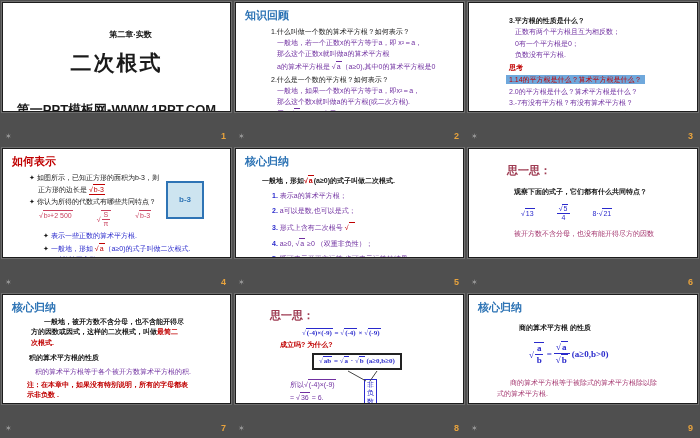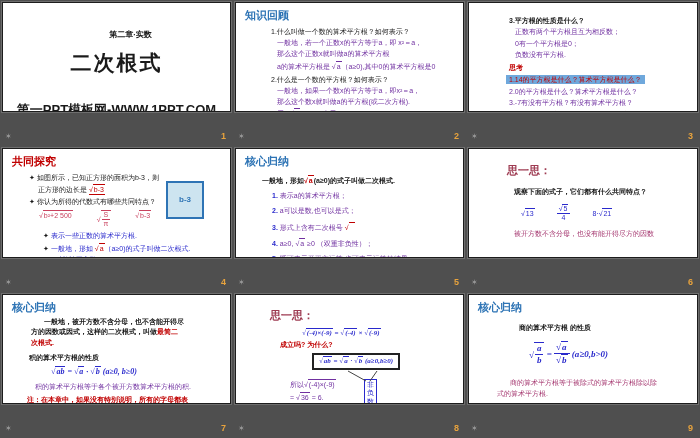--- a/index.html
+++ b/index.html
@@ -22,21 +22,21 @@
   .blue-t{color:#2E74B5;} .red-t{color:#C00000;} .maroon-t{color:#9E3B52;}
 
   
   .fm{white-space:nowrap;}
   .sq{display:inline-block;white-space:nowrap;}
   .sq-sign{display:inline-block;}
   .sq-rad{display:inline-block;border-top:1px solid currentColor;padding:0 1px;min-width:5px;}
   .frac{display:inline-block;text-align:center;vertical-align:-0.55em;}
   .frac .num{display:block;border-bottom:1px solid currentColor;padding:0 2px;line-height:1.15;}
   .frac .den{display:block;line-height:1.15;}
-  .serif-it{font-family:"Liberation Serif","DejaVu Serif",serif;font-style:italic;font-weight:bold;}
+  .serif-it{font-family:"Liberation Serif","DejaVu Serif",serif;font-weight:bold;}
 
   
   .s1{text-align:center;}
   .s1-header{margin-top:27px;font-size:8px;font-weight:bold;padding-left:28px;}
   .s1-title{margin-top:9px;font-size:21px;font-weight:bold;letter-spacing:2px;}
   .s1-footer{margin-top:25px;font-size:13px;font-weight:bold;}
 
   
   .s2-body{padding:3px 6px 0 35px;}
   .s2-body .ln{margin-top:2px;}
@@ -146,21 +146,21 @@
       </div>
     </div>
     <div class="cellfoot">
       <span class="star">✶</span>
       <span class="pagenum">3</span>
     </div>
   </div>
 
   <div class="cell">
     <div class="slide">
-      <div class="sl-title red-t">共同探究</div>
+      <div class="sl-title red-t">如何表示</div>
       <div class="s4-body">
         <div class="ln blk"><span class="blt">✦</span><span>如图所示，已知正方形的面积为b-3，则</span></div>
         <div class="ln blk ind2"><span>正方形的边长是 </span><span class="fm red u-red"><span class="sq"><span class="sq-sign">√</span><span class="sq-rad">b-3</span></span></span></div>
         <div class="ln blk"><span class="blt">✦</span><span>你认为所得的代数式有哪些共同特点？</span></div>
         <div class="fmrow4 pink">
           <span class="fm"><span class="sq"><span class="sq-sign">√</span><span class="sq-rad">b²+2 500</span></span></span>
           <span class="fm"><span class="sq"><span class="sq-sign">√</span><span class="sq-rad"><span class="frac"><span class="num">S</span><span class="den">π</span></span></span></span></span>
           <span class="fm"><span class="sq"><span class="sq-sign">√</span><span class="sq-rad">b-3</span></span></span>
         </div>
         <div class="ln blue"><span class="blt">✦</span><span>表示一些正数的算术平方根.</span></div>
@@ -212,21 +212,20 @@
 
   <div class="cell">
     <div class="slide">
       <div class="sl-title blue-t">核心归纳</div>
       <div class="s7-para blk bold">
         <div class="l1">一般地，被开方数不含分母，也不含能开得尽</div>
         <div><span>方的因数或因式，这样的二次根式，叫做</span><span class="red">最简二</span></div>
         <div class="red">次根式.</div>
       </div>
       <div class="s7-sub blk">积的算术平方根的性质</div>
-      <div class="s7-fm fm blue serif-it"><span class="sq"><span class="sq-sign">√</span><span class="sq-rad">ab</span></span><span> = </span><span class="sq"><span class="sq-sign">√</span><span class="sq-rad">a</span></span><span> · </span><span class="sq"><span class="sq-sign">√</span><span class="sq-rad">b</span></span><span> (a≥0, b≥0)</span></div>
       <div class="s7-note pur">积的算术平方根等于各个被开方数算术平方根的积.</div>
       <div class="s7-warn red bold">
         <div>注：在本章中，如果没有特别说明，所有的字母都表</div>
         <div>示非负数 .</div>
       </div>
     </div>
     <div class="cellfoot">
       <span class="star">✶</span>
       <span class="pagenum">7</span>
     </div>

